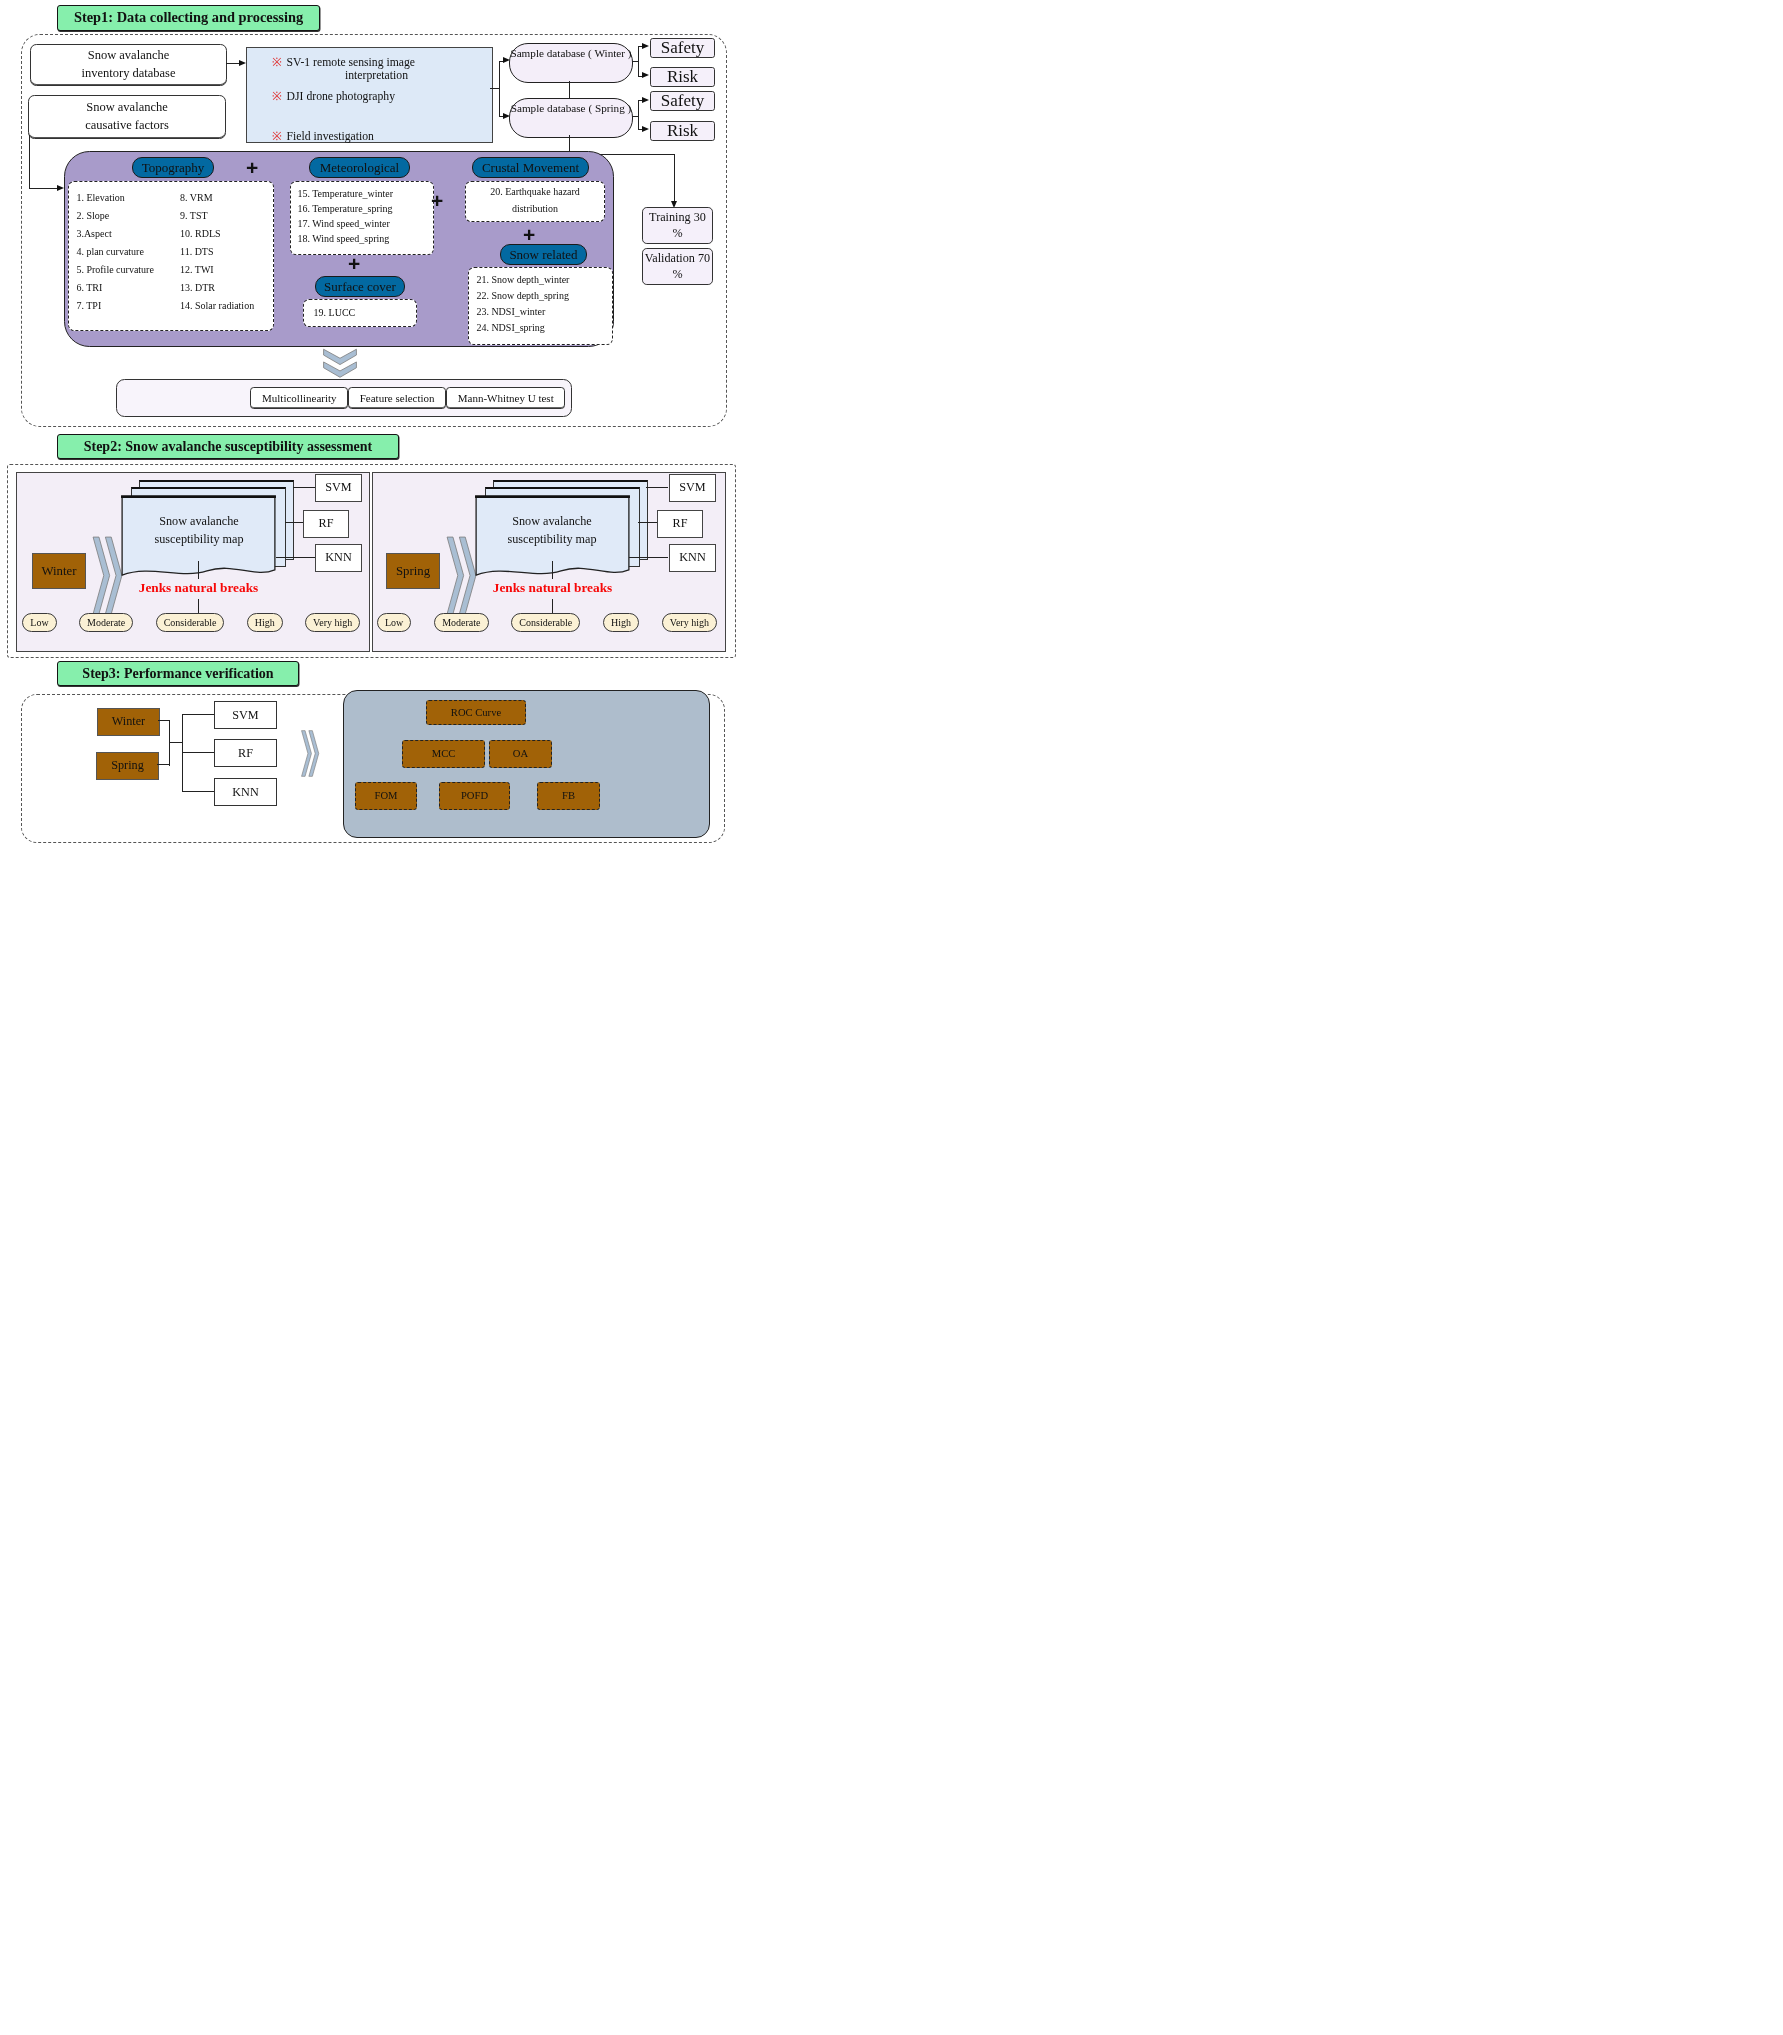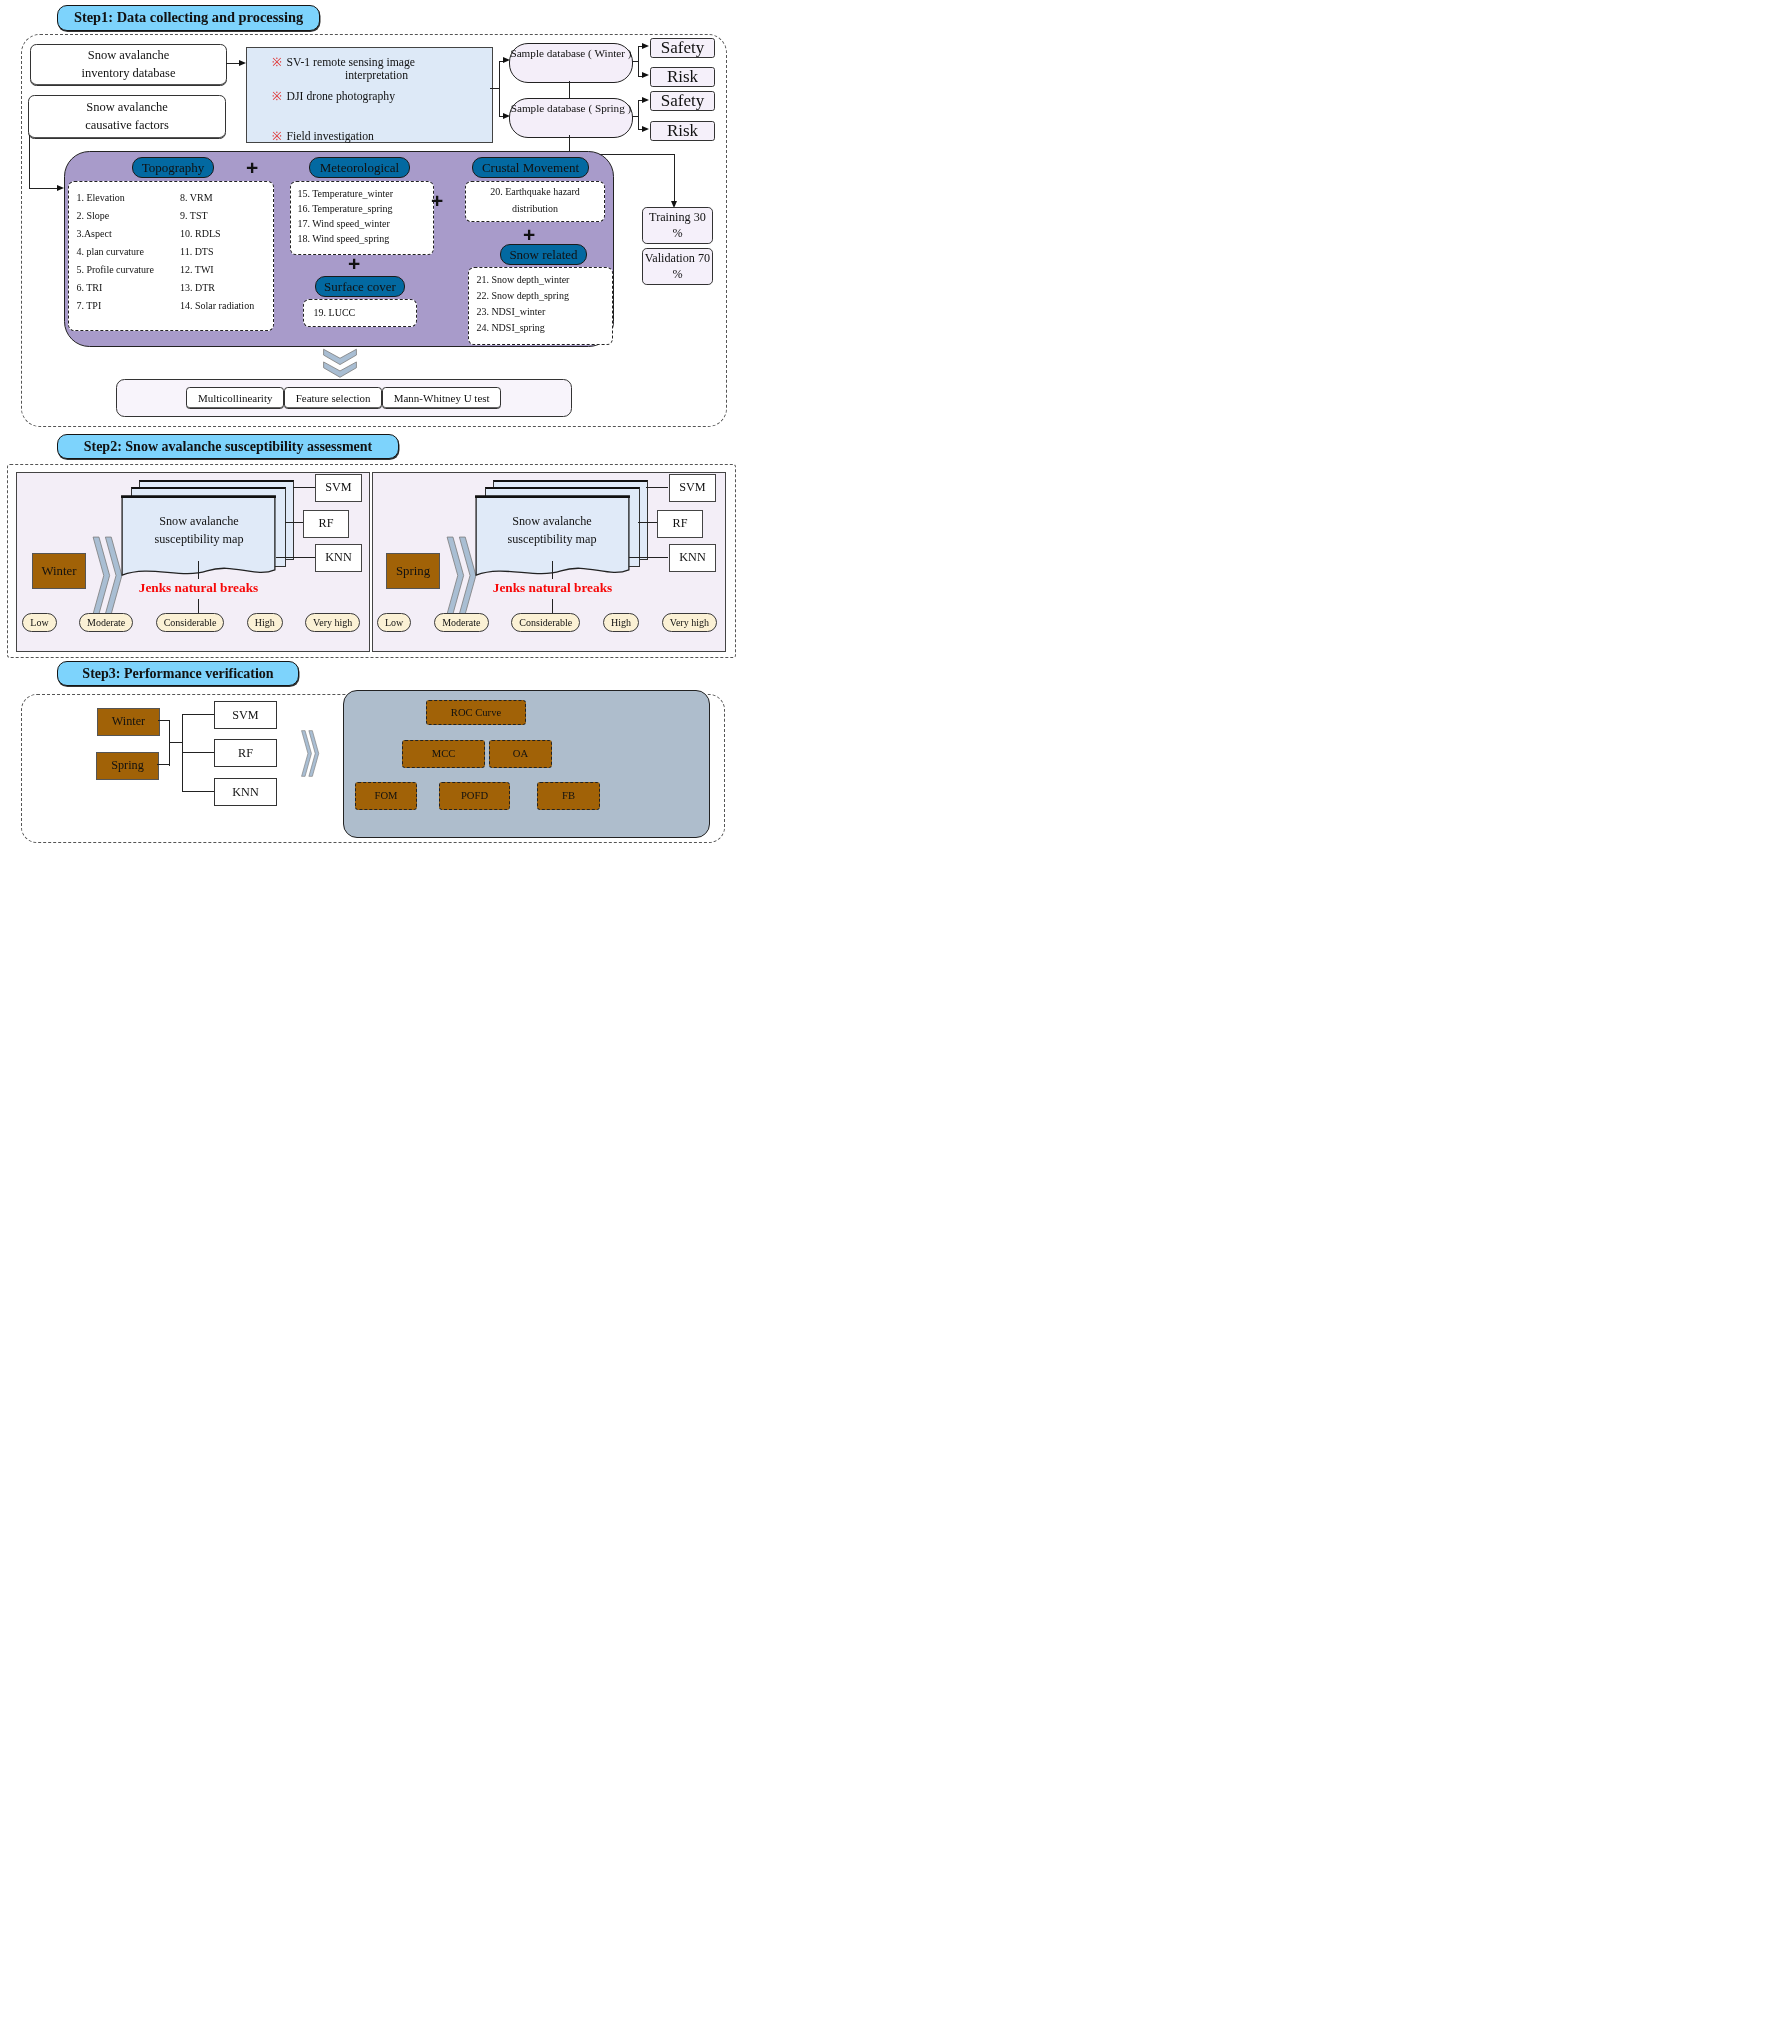--- a/index.html
+++ b/index.html
@@ -1,37 +1,37 @@
 <!DOCTYPE html>
 <html style="font-size:8.5px"><head>
 <meta charset="utf-8">
 <style>
   html,body{margin:0;padding:0;background:#fff;}
   #canvas{position:relative;width:745px;height:851px;background:#fff;
           font-family:"Liberation Serif","DejaVu Serif",serif;color:#111;overflow:hidden;}
   .abs{position:absolute;}
-  .title-pill{position:absolute;background:#7dd3fc;border:1.6px solid #151515;border-radius:10px;
+  .title-pill{position:absolute;background:#86efac;border:1.6px solid #151515;border-radius:3px;
               font-weight:bold;text-align:center;box-shadow:0.5px 1.1px 0 #333;}
   .dashed-frame{position:absolute;border:1.6px dashed #555;border-radius:19px;}
   .wbox{position:absolute;background:#fff;border:1.3px solid #333;border-radius:6.4px;text-align:center;box-shadow:0 -1.1px 0 #555 inset;}
   .wbox .l{display:block;}
   .bluebox{position:absolute;background:#dde9f7;border:1.1px solid #444;}
   .stadium{position:absolute;background:#f4eef9;border:1.1px solid #222;border-radius:19px;text-align:center;}
   .outcome{position:absolute;background:#f5f0fa;border:1.1px solid #333;border-radius:2.7px;text-align:center;font-size:17px;}
   .tv{position:absolute;background:#f5f0fa;border:1.3px solid #333;border-radius:4.8px;text-align:center;font-size:12.2px;}
   .purple{position:absolute;background:#a89bca;border:1.3px solid #222;border-radius:25.5px;}
   .pill{position:absolute;background:#0369a1;border:1.1px solid #1a1a1a;border-radius:10px;text-align:center;font-size:13px;}
   .dash-list{position:absolute;background:#fff;border:1.3px dashed #222;border-radius:6.4px;font-size:10px;}
   .plus{position:absolute;font:700 21px "Liberation Sans",sans-serif;color:#111;}
   .hline{position:absolute;height:1.3px;background:#222;}
   .vline{position:absolute;width:1.3px;background:#222;}
   .arrow-r{position:absolute;width:0;height:0;border-top:3.7px solid transparent;border-bottom:3.7px solid transparent;border-left:7px solid #111;}
   .arrow-d{position:absolute;width:0;height:0;border-left:3.7px solid transparent;border-right:3.7px solid transparent;border-top:7px solid #111;}
   .screenbar{position:absolute;background:#f8f4fb;border:1.6px solid #333;border-radius:8.5px;
-             display:flex;justify-content:center;align-items:center;padding:0 5.3px;}
+             display:flex;justify-content:flex-end;align-items:center;padding:0 5.3px;}
   .screenbox{background:#fff;border:1.3px solid #333;border-radius:3.7px;font-size:11px;padding:4.3px 10.6px;box-shadow:0 -1.1px 0 #666 inset;}
   .panel{position:absolute;background:#f3eef7;border:1.6px solid #444;}
   .season{position:absolute;background:#a16207;border:1.1px solid #555;text-align:center;font-size:12.8px;}
   .page{position:absolute;background:#e0eaf8;border:0.8px solid #333;border-top:2.4px solid #111;}
   .maptext{position:absolute;text-align:center;font-size:12.2px;line-height:18px;}
   .model{position:absolute;background:#fff;border:1.1px solid #444;text-align:center;font-size:12.2px;}
   .jenks{position:absolute;text-align:center;font-weight:bold;font-size:13.3px;color:#f70808;}
   .classrow{position:absolute;display:flex;justify-content:space-between;align-items:center;}
   .cls{background:#fbf1d5;border:1.1px solid #3a3a3a;border-radius:10px;font-size:10px;padding:3.2px 7px;white-space:nowrap;}
   .slate{position:absolute;background:#aebdcc;border:1.1px solid #222;border-radius:14px;}

